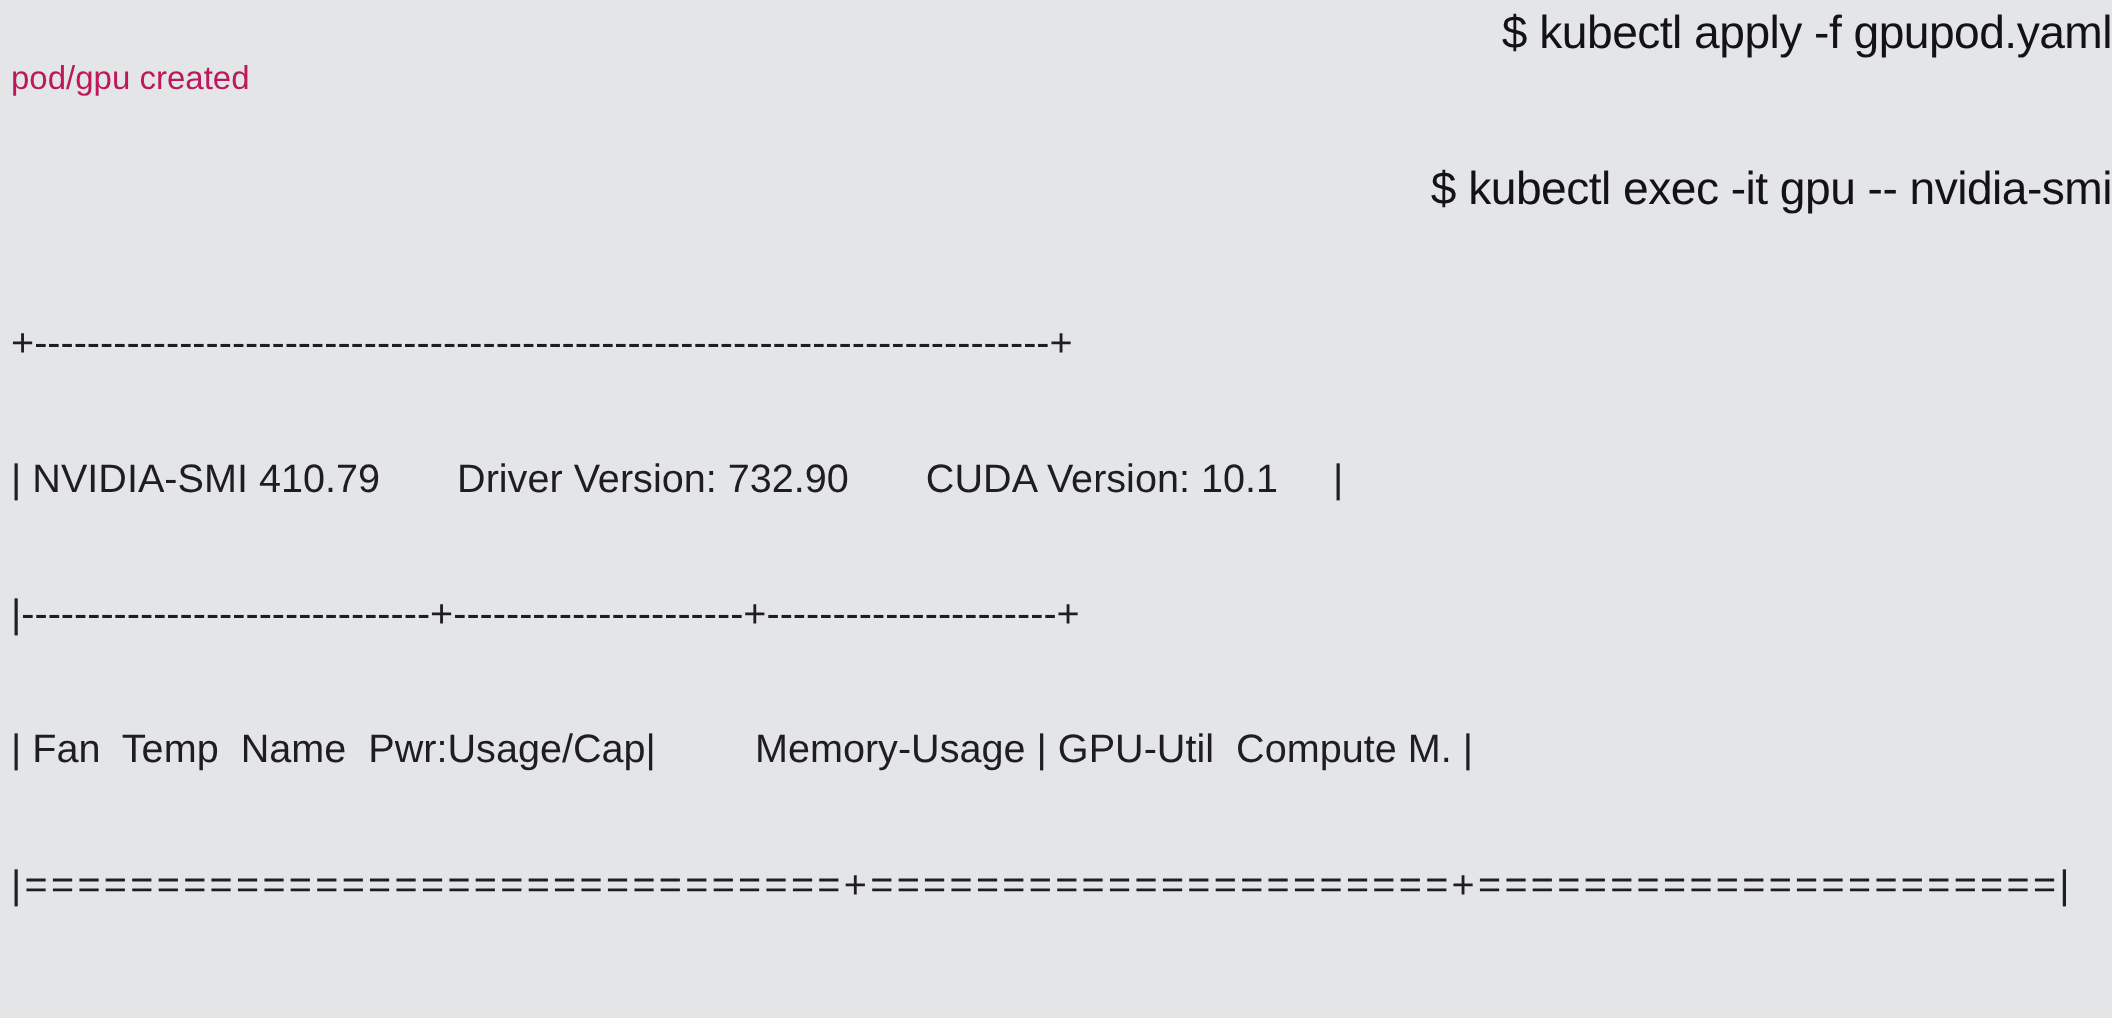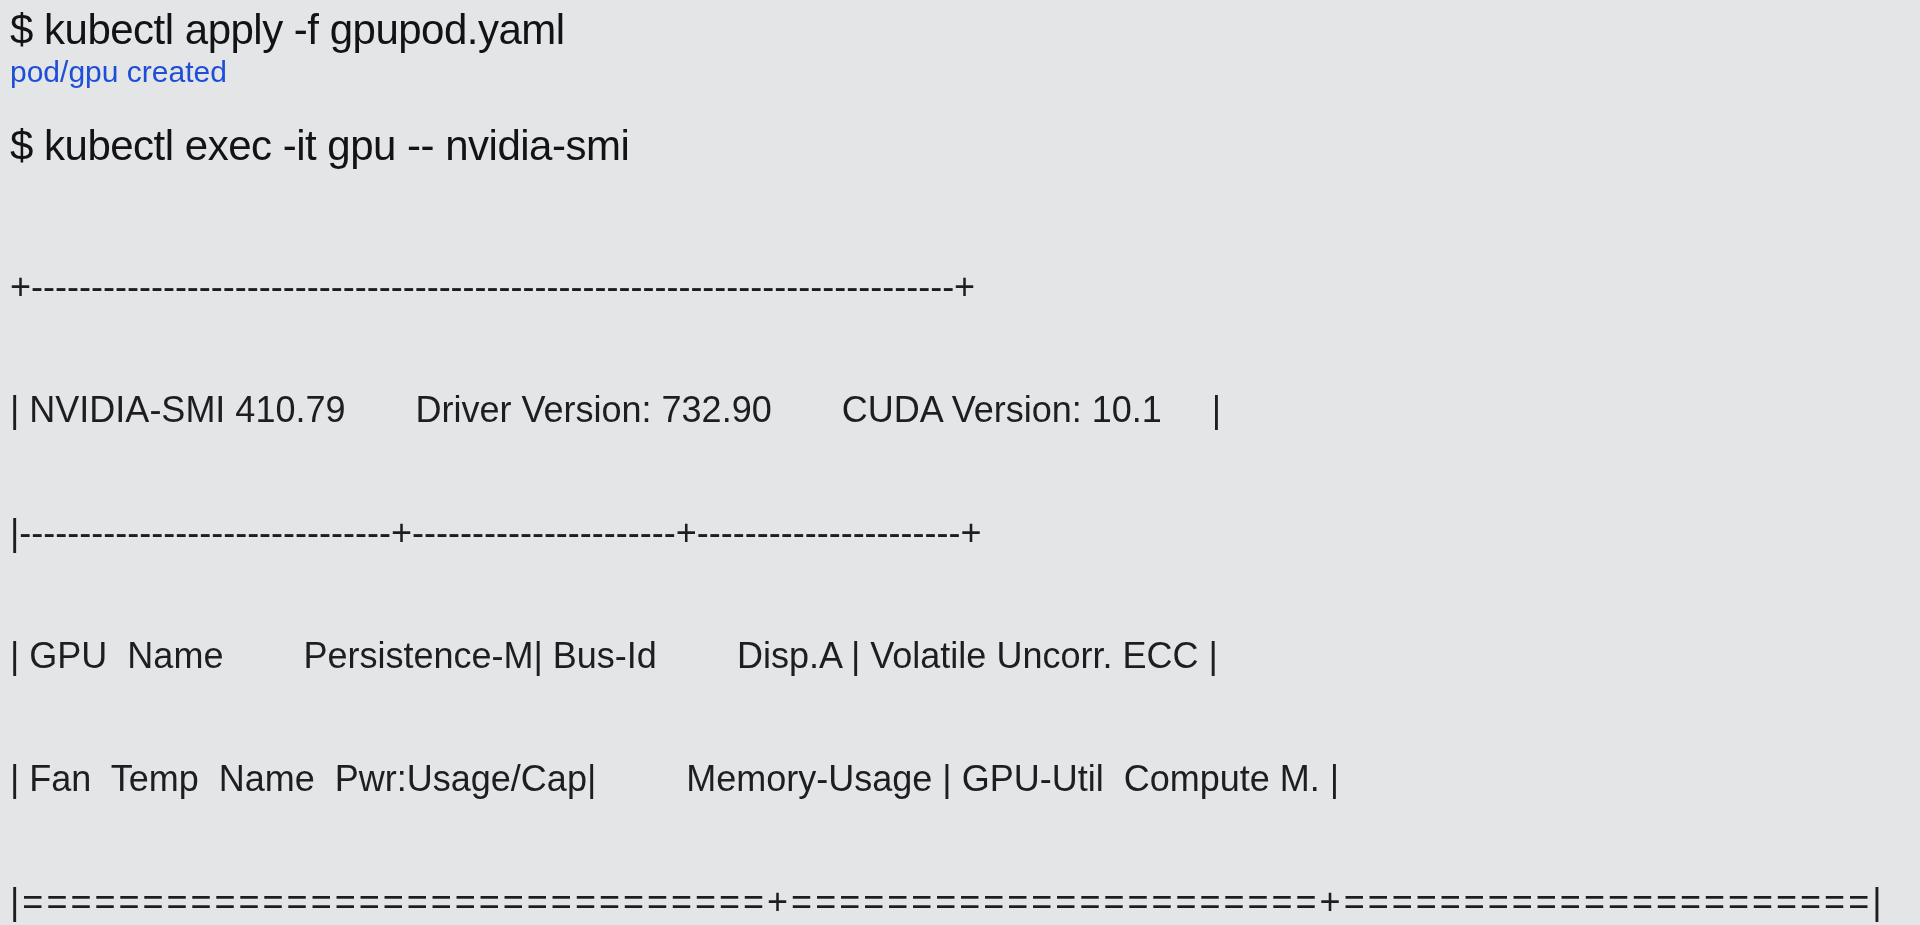--- a/index.html
+++ b/index.html
@@ -11,26 +11,27 @@
     font-family: "Liberation Sans", sans-serif;
     overflow: hidden;
   }
   .term { padding: 6px 0 0 10px; }
   .cmd {
     font-size: 42px;
     line-height: 48px;
     letter-spacing: -0.5px;
     color: #131315;
     white-space: pre;
+    text-align: right;
   }
-  .cmd2 { margin-top: 32px; }
+  .cmd2 { margin-top: 57px; }
   .out {
     font-size: 30px;
     line-height: 36px;
-    color: #1d4ed8;
+    color: #be185d;
     white-space: pre;
   }
   .smi {
     margin-top: 14px;
     font-size: 36px;
     line-height: 41px;
     white-space: pre;
     color: #1e1e20;
   }
   .tline { white-space: pre; }
@@ -45,21 +46,20 @@
   <div class="cmd">$ kubectl apply -f gpupod.yaml</div>
 
   <div class="out">pod/gpu created</div>
 
   <div class="cmd cmd2">$ kubectl exec -it gpu -- nvidia-smi</div>
 
   <div class="smi">
     <div class="tline">+-----------------------------------------------------------------------------+</div>
     <div class="tline">| NVIDIA-SMI 410.79       Driver Version: 732.90       CUDA Version: 10.1     |</div>
     <div class="tline">|-------------------------------+----------------------+----------------------+</div>
-    <div class="tline">| GPU  Name        Persistence-M| Bus-Id        Disp.A | Volatile Uncorr. ECC |</div>
     <div class="tline">| Fan  Temp  Name  Pwr:Usage/Cap|         Memory-Usage | GPU-Util  Compute M. |</div>
     <div class="tline eq">|===============================+======================+======================|</div>
     
     
     
   </div>
 
 </div>
 
 </body></html>

